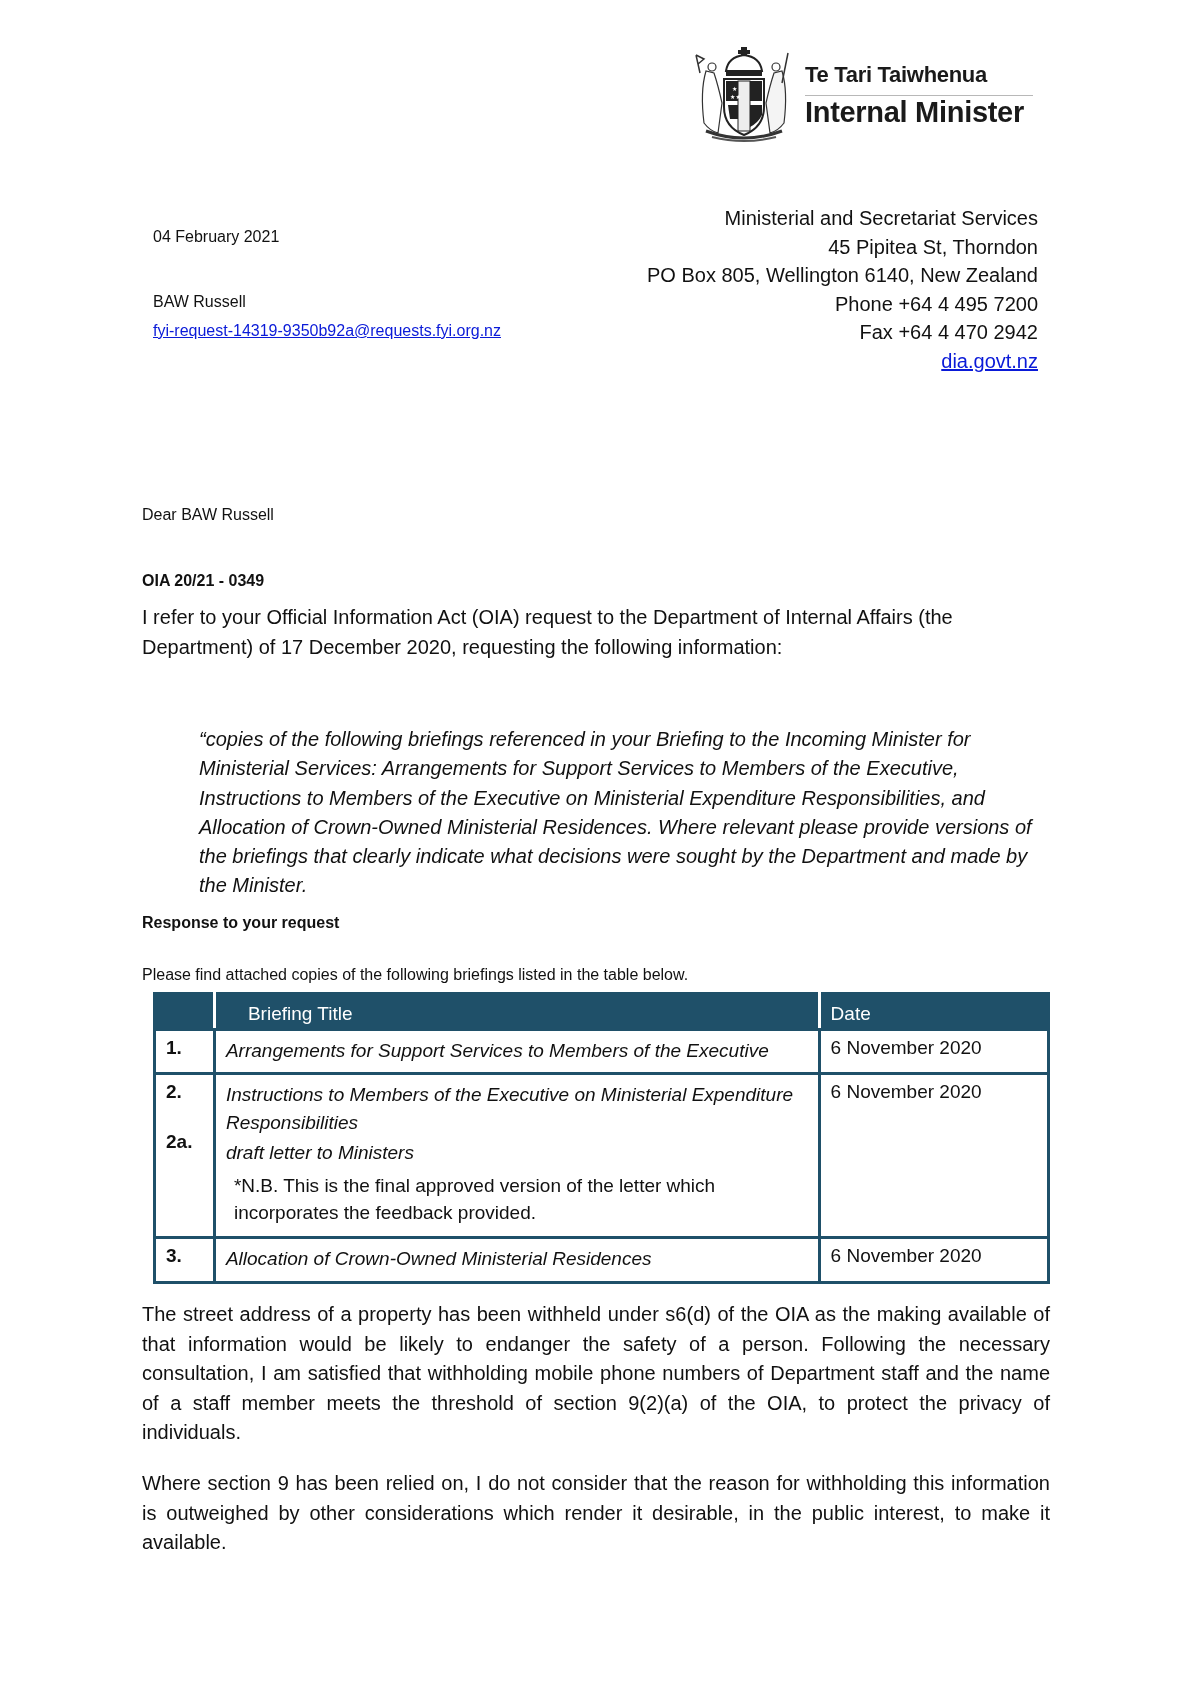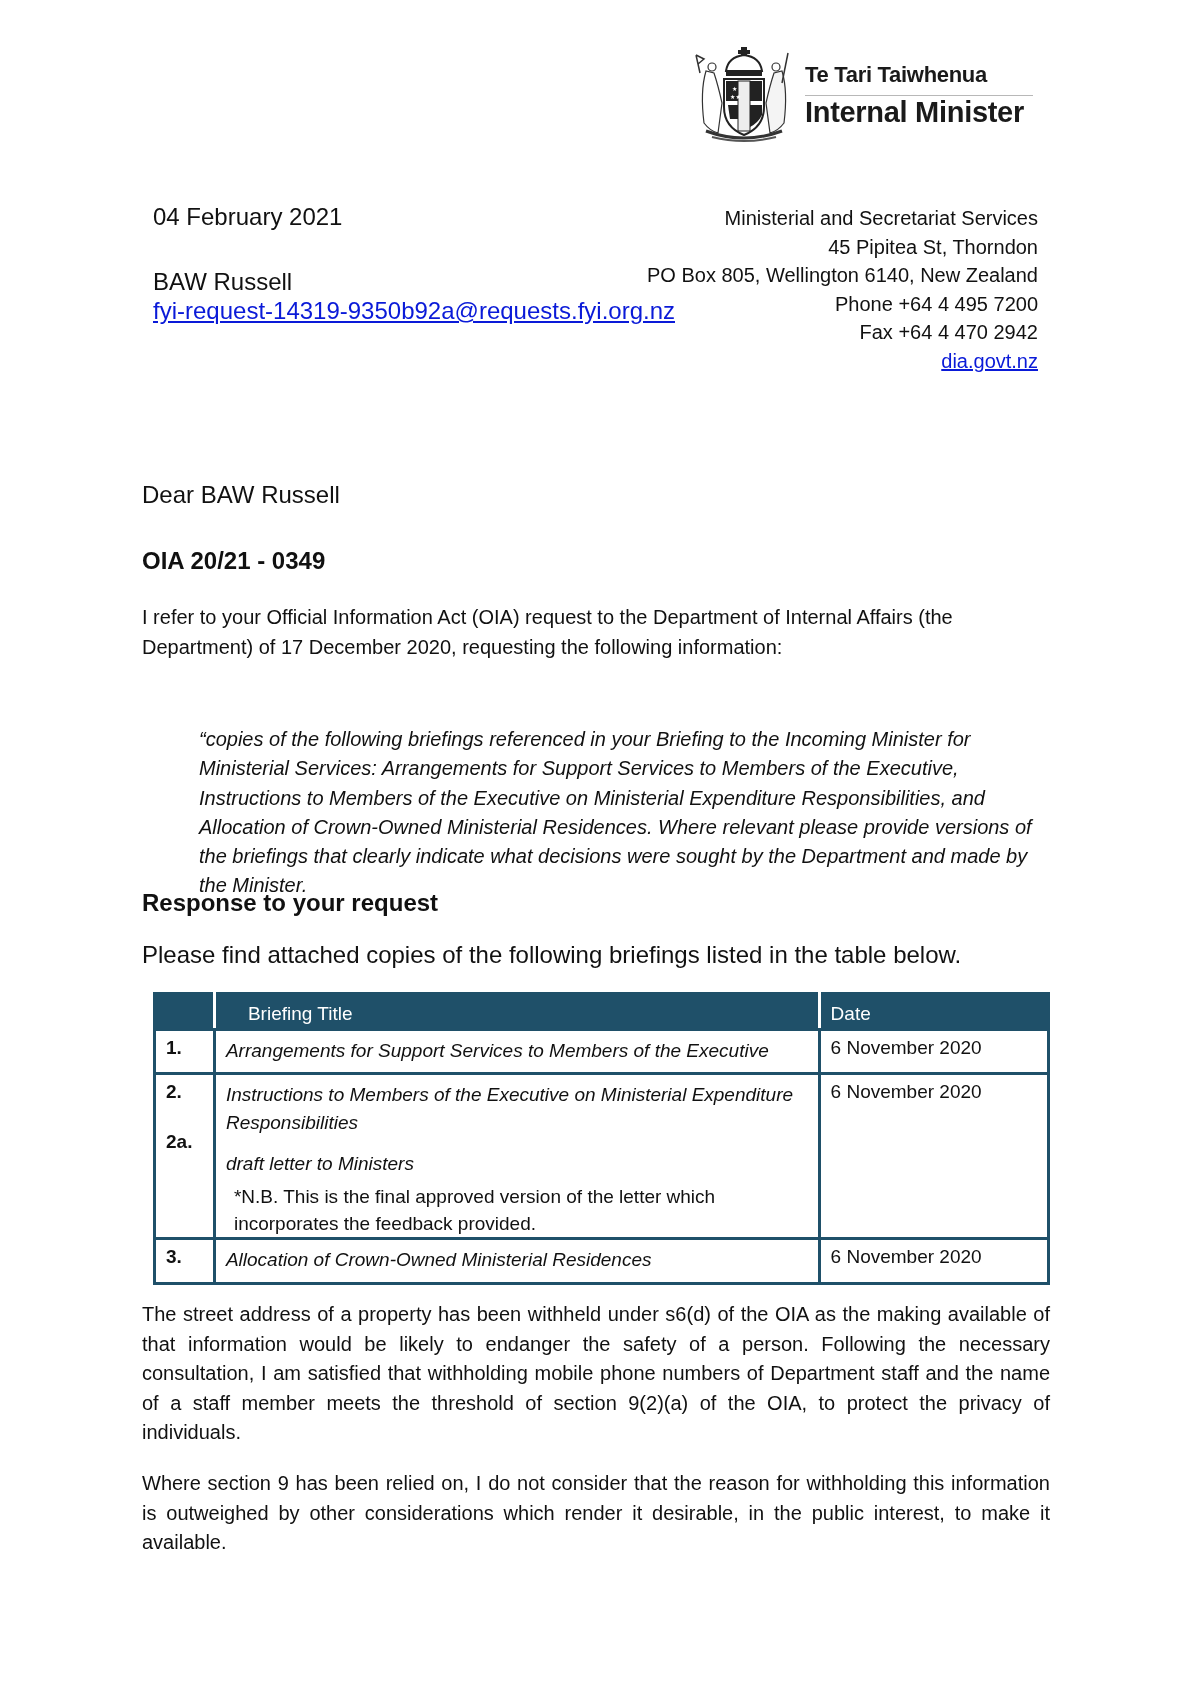--- a/index.html
+++ b/index.html
@@ -1,19 +1,19 @@
 <!DOCTYPE html>
 <html><head>
 <meta charset="utf-8">
 <style>
   html, body { margin: 0; padding: 0; background: #ffffff; }
   body { width: 1190px; height: 1684px; position: relative; overflow: hidden;
          font-family: "Liberation Sans", "DejaVu Sans", sans-serif; color: #111; }
   .abs { position: absolute; }
-  .t { font-size: 24px; line-height: 29px; white-space: nowrap; }
+  .t { font-size: 16px; line-height: 29px; white-space: nowrap; margin-top: 20px; }
   .link { color: #0a1ad8; text-decoration: underline; }
 
   
   #logo-crest { left: 692px; top: 43px; width: 104px; height: 100px; }
   #logo-line1 { left: 805px; top: 62px; font-size: 22px; font-weight: bold; letter-spacing: -0.3px; color: #1a1a1a; }
   #logo-rule { left: 805px; top: 95px; width: 228px; height: 1px; background: #b8b8b8; }
   #logo-line2 { left: 805px; top: 96px; font-size: 29px; font-weight: bold; letter-spacing: -0.3px; color: #1a1a1a; }
 
   
   #address { right: 152px; top: 204px; width: 420px; }
@@ -35,21 +35,21 @@
   .c-num { width: 60px; }
   .c-title { width: 607px; }
   .c-date { width: 230px; }
   .cell-num { font-weight: bold; padding: 6px 10px 0 10px !important; }
   .cell-title { font-style: italic; padding: 6px 10px 0 10px !important; line-height: 28px; }
   .cell-date { padding: 6px 10px 0 10px !important; }
   .row1 td { height: 35px; }
   .row2 td { height: 155px; }
   .row3 td { height: 36px; }
   .note { font-style: normal; line-height: 27px; margin-top: 5px; margin-left: 8px; }
-  .sub { margin-top: 13px; }
+  .sub { margin-top: 2px; }
   .num2a { margin-top: 28px; }
 </style>
 </head>
 <body>
 
 <div id="logo-crest" class="abs">
   <svg width="104" height="100" viewBox="0 0 104 100">
 
     <path d="M8 30 L4 12 M4 12 l8 4 -6 5" stroke="#333" stroke-width="1.5" fill="none"></path>
     <path d="M14 28 q-6 20 -2 52 q6 8 14 10 l4 -30 q-4 -18 -8 -30 z" fill="#fff" stroke="#333" stroke-width="1.2"></path>

